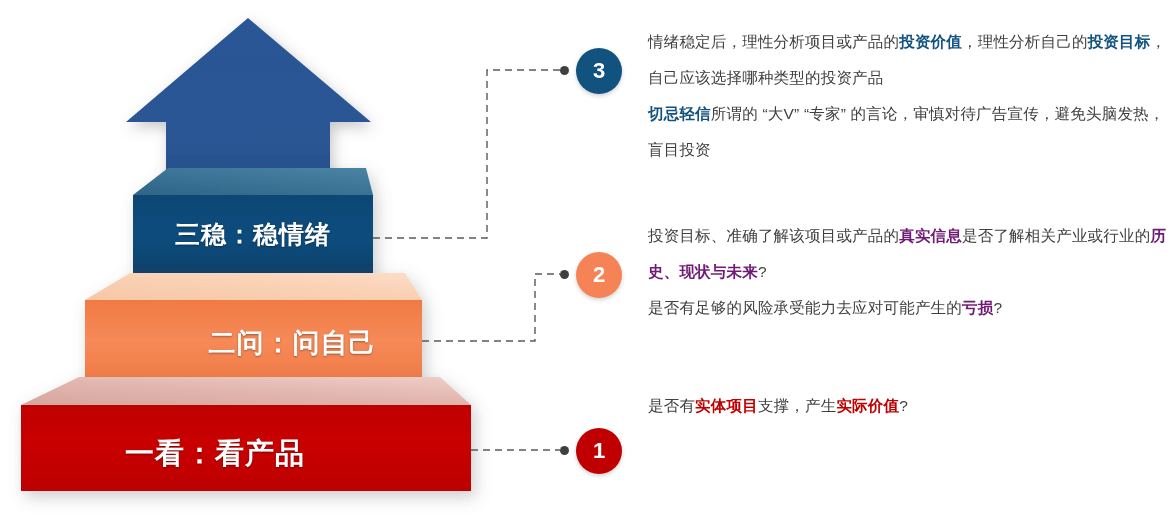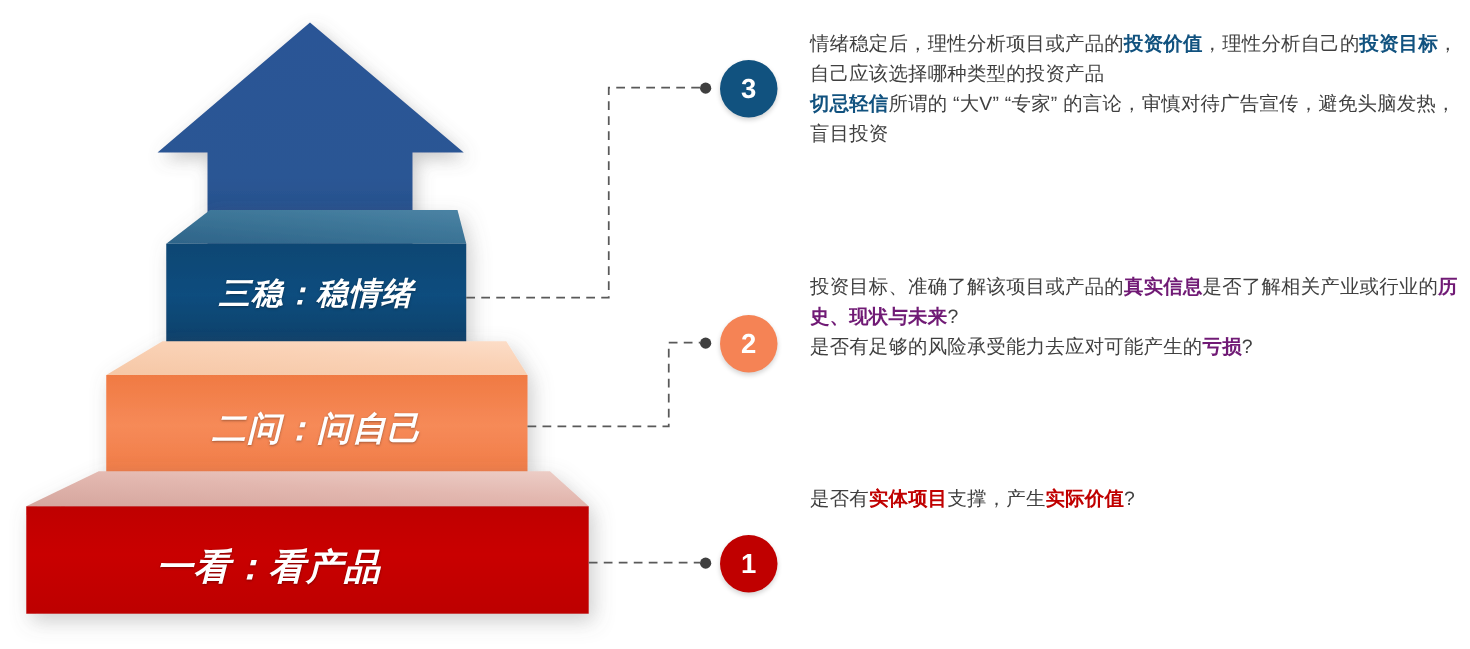--- a/index.html
+++ b/index.html
@@ -18,39 +18,38 @@
     overflow: hidden;
   }
 
   
   #pyramid {
     position: absolute;
     left: 0;
     top: 0;
     width: 520px;
     height: 519px;
-    font-style: italic;
   }
 
   .step-label {
     position: absolute;
     color: #ffffff;
     font-weight: bold;
     white-space: nowrap;
     letter-spacing: 1px;
     text-shadow: 0 1px 2px rgba(0,0,0,0.35);
     pointer-events: none;
   }
   #label-3 {
     left: 133px; top: 218px; width: 240px;
     text-align: center; font-size: 25px;
   }
   #label-2 {
     left: 85px; top: 325px; width: 337px;
-    text-align: center; font-size: 27px;
+    text-align: center; font-size: 27px; padding-left: 39px;
   }
   #label-1 {
     left: 21px; top: 434px; width: 388px;
     text-align: center; font-size: 29px;
   }
 
   
   #connectors {
     position: absolute;
     left: 0; top: 0;
@@ -86,21 +85,21 @@
   #dot-3 { left: 560px; top: 66px; }
   #dot-2 { left: 560px; top: 270px; }
   #dot-1 { left: 560px; top: 446px; }
 
   
   .text-block {
     position: absolute;
     left: 648px;
     width: 520px;
     font-size: 15.5px;
-    line-height: 24px;
+    line-height: 36px;
     color: #404040;
     letter-spacing: 0.2px;
   }
   #text-3 { top: 24px; }
   #text-2 { top: 218px; }
   #text-1 { top: 388px; }
   .text-block p { margin: 0; }
   .hl-blue { color: #11527f; font-weight: bold; }
   .hl-orange { color: #701a75; font-weight: bold; }
   .hl-red { color: #c00000; font-weight: bold; }

